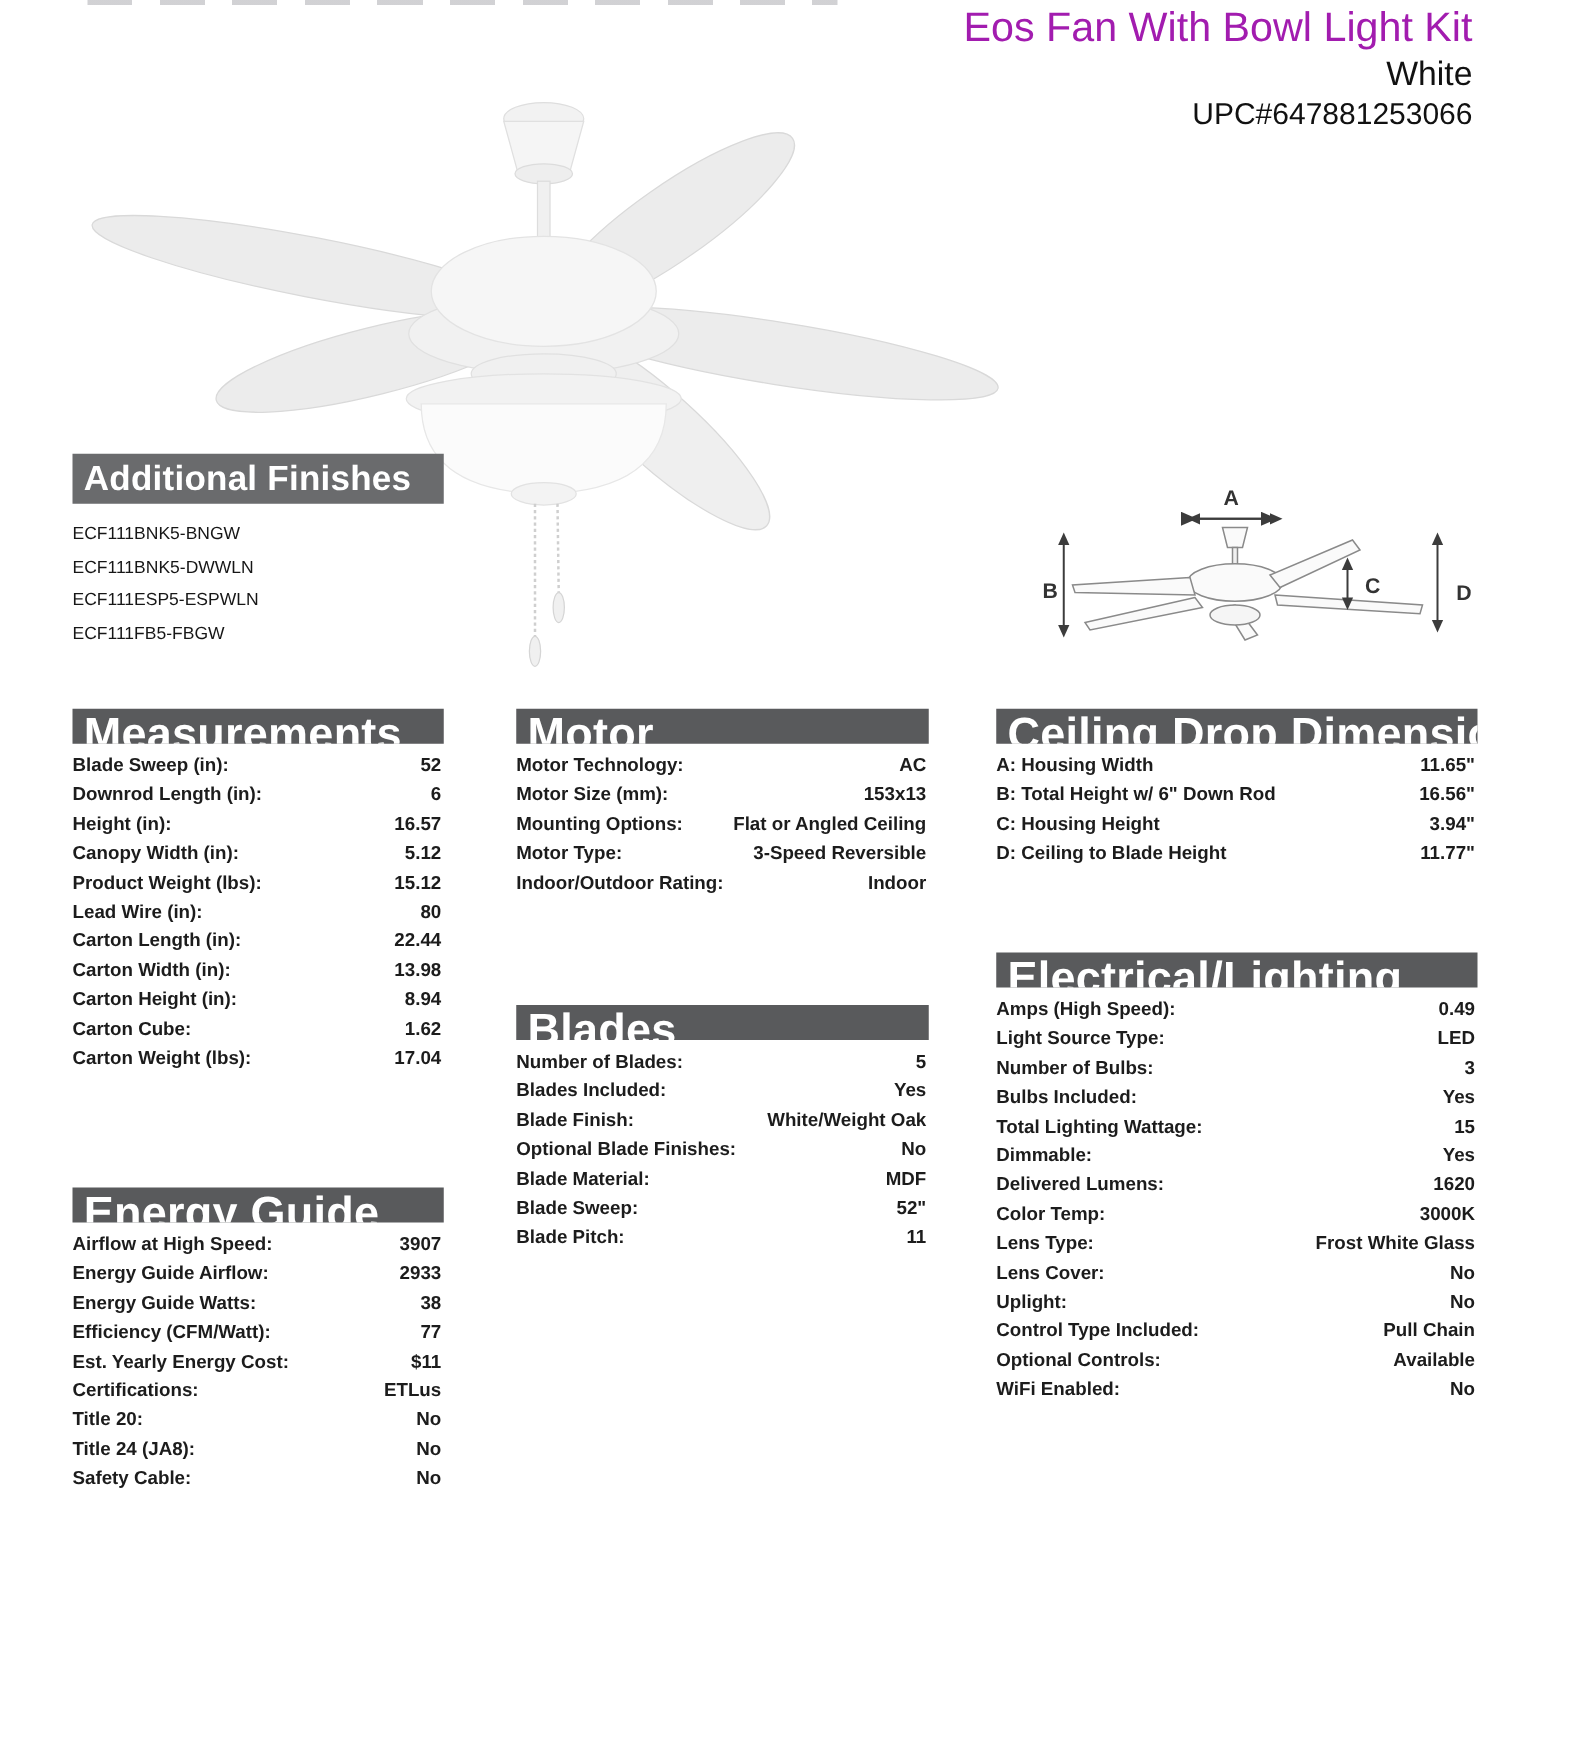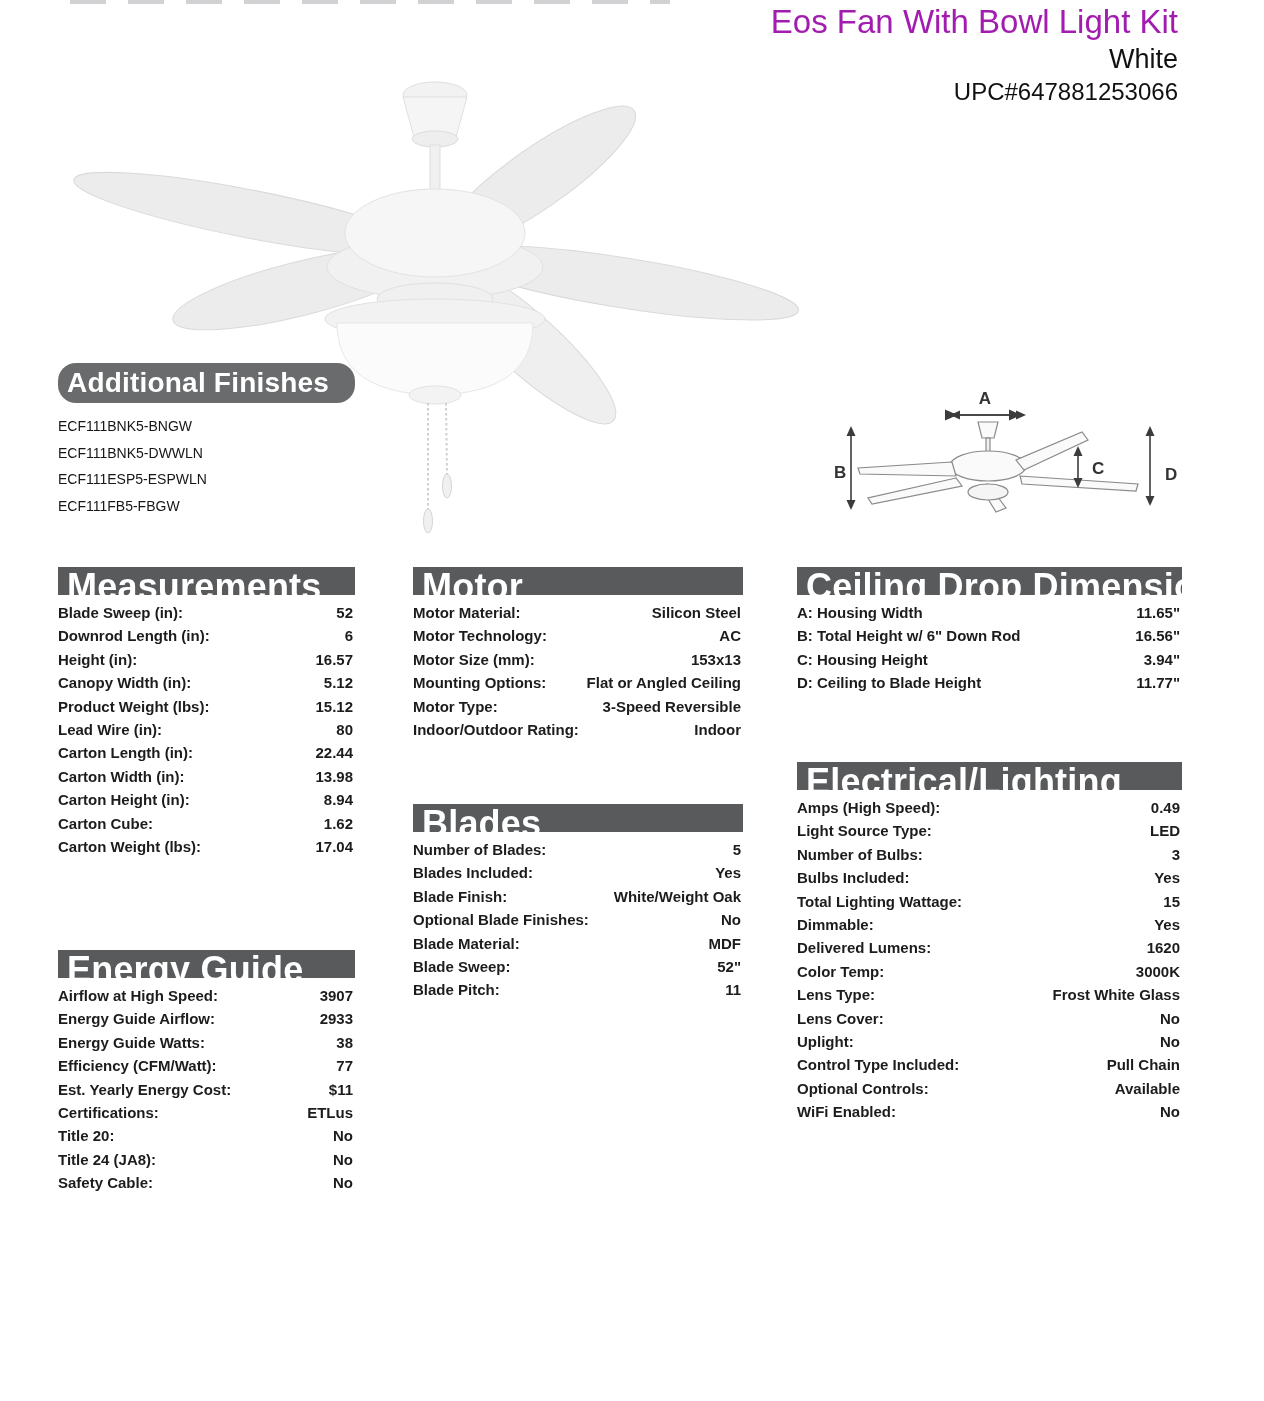--- a/index.html
+++ b/index.html
@@ -16,21 +16,21 @@
   .title-block .main{font-size:33px;line-height:40px;color:#a21caf;}
   .title-block .sub{font-size:27px;line-height:34px;color:#111;}
   .title-block .upc{font-size:24px;line-height:31px;color:#111;}
 
   .bar{
     background:var(--bar,#595a5c);color:#fff;font-weight:bold;
     height:28px;line-height:40px;padding-left:9px;font-size:36px;letter-spacing:.2px;
     white-space:nowrap;overflow:hidden;
   }
   .finishes{position:absolute;left:58px;top:363px;width:297px;}
-  .finishes .bar{background:var(--finbar,#6a6b6d);height:40px;font-size:28px;border-radius:18px;}
+  .finishes .bar{background:var(--finbar,#6a6b6d);height:40px;font-size:28px;}
   .finishes .list{margin-top:10px;}
   .finishes .list div{font-weight:normal;font-size:14px;line-height:26.5px;color:#161616;}
 
   .spec{position:absolute;}
   .spec .rows{padding-top:6px;}
   .spec .row{display:flex;justify-content:space-between;align-items:flex-start;
     font-size:15px;height:23.4px;line-height:23.4px;font-weight:bold;}
   .spec .lbl{white-space:nowrap;}
   .spec .val{white-space:nowrap;text-align:right;padding-right:2px;}
   .warranty-note{font-size:19px;line-height:24px;padding-top:12px;}
@@ -230,24 +230,20 @@
           <span class="lbl">Safety Cable:</span>
           <span class="val">No</span>
         </div>
       </div>
   </div>
 
   <div class="spec" style="left:413px;top:567px;width:330px">
     <div class="bar">Motor</div>
     <div class="rows">
         <div class="row">
-          <span class="lbl">Motor Material:</span>
-          <span class="val">Silicon Steel</span>
-        </div>
-        <div class="row">
           <span class="lbl">Motor Technology:</span>
           <span class="val">AC</span>
         </div>
         <div class="row">
           <span class="lbl">Motor Size (mm):</span>
           <span class="val">153x13</span>
         </div>
         <div class="row">
           <span class="lbl">Mounting Options:</span>
           <span class="val">Flat or Angled Ceiling</span>

